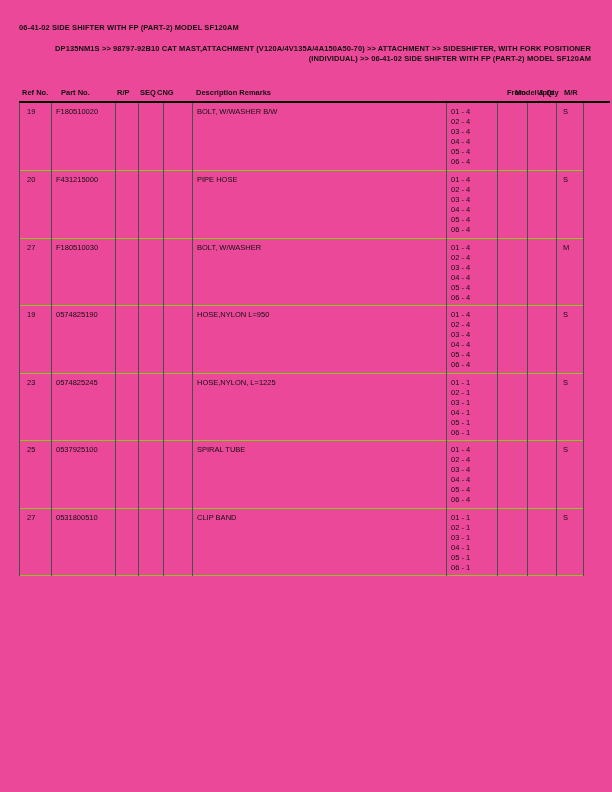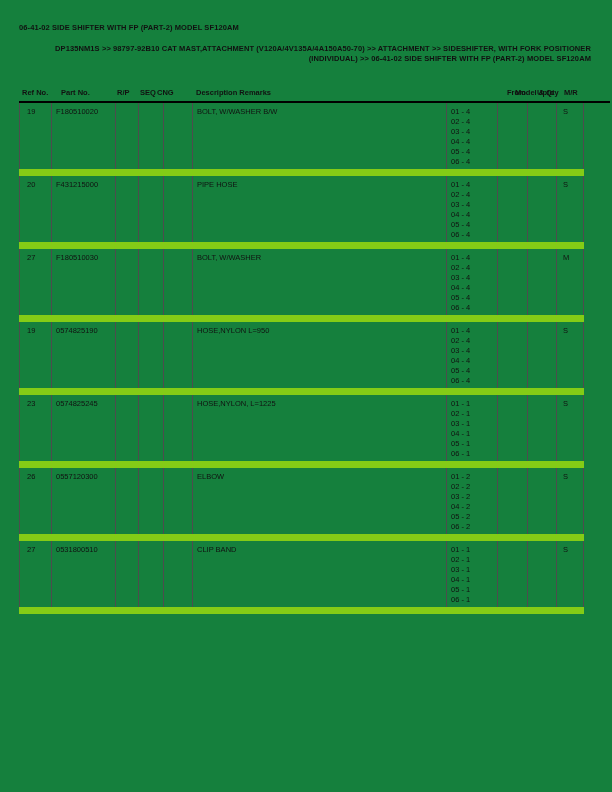--- a/index.html
+++ b/index.html
@@ -4,21 +4,21 @@
 <style>
   * { margin: 0; padding: 0; box-sizing: border-box; }
   html, body { background: #ffffff; }
   body {
     width: 612px; height: 792px;
     position: relative;
     font-family: "Liberation Sans", sans-serif;
     color: #111111;
     overflow: hidden;
   }
-  .page { position: absolute; inset: 0; background: #15803d; }
+  .page { position: absolute; inset: 0; background: #ec4899; }
 
   .doc-title {
     position: absolute; left: 19px; top: 23px;
     font-size: 7.5px; font-weight: bold; letter-spacing: 0.1px;
     white-space: nowrap;
   }
   .breadcrumb {
     position: absolute; left: 19px; top: 44px; width: 572px;
     font-size: 7.5px; font-weight: bold; line-height: 10px;
     letter-spacing: 0.1px;
@@ -53,21 +53,21 @@
   }
   .parts-table td {
     vertical-align: top;
     font-size: 7.5px; line-height: 10px;
     padding: 4px 2px 2px 4px;
     border-left: 1px solid #4d4d4d;
     white-space: pre-line;
     overflow: hidden;
   }
   .parts-table td:last-child { border-right: 1px solid #4d4d4d; }
-  .parts-table tr { border-bottom: 7px solid #84cc16; height: 67.5px; }
+  .parts-table tr { border-bottom: 1px solid #84cc16; height: 67.5px; }
   .parts-table td.c-ref { padding-left: 7px; }
   .parts-table td.c-mr  { padding-left: 6px; }
 </style>
 </head>
 <body>
 
 <div class="page">
 
   <div class="doc-title">06-41-02 SIDE SHIFTER WITH FP (PART-2) MODEL SF120AM</div>
 
@@ -181,32 +181,32 @@
 02 - 1
 03 - 1
 04 - 1
 05 - 1
 06 - 1</td>
     <td class="c-from"></td>
     <td class="c-upto"></td>
     <td class="c-mr">S</td>
   </tr>
         <tr>
-    <td class="c-ref">26</td>
-    <td class="c-part">0557120300</td>
-    <td class="c-rp"></td>
-    <td class="c-seq"></td>
-    <td class="c-cng"></td>
-    <td class="c-desc">ELBOW</td>
-    <td class="c-model">01 - 2
-02 - 2
-03 - 2
-04 - 2
-05 - 2
-06 - 2</td>
+    <td class="c-ref">25</td>
+    <td class="c-part">0537925100</td>
+    <td class="c-rp"></td>
+    <td class="c-seq"></td>
+    <td class="c-cng"></td>
+    <td class="c-desc">SPIRAL TUBE</td>
+    <td class="c-model">01 - 4
+02 - 4
+03 - 4
+04 - 4
+05 - 4
+06 - 4</td>
     <td class="c-from"></td>
     <td class="c-upto"></td>
     <td class="c-mr">S</td>
   </tr>
         <tr>
     <td class="c-ref">27</td>
     <td class="c-part">0531800510</td>
     <td class="c-rp"></td>
     <td class="c-seq"></td>
     <td class="c-cng"></td>

